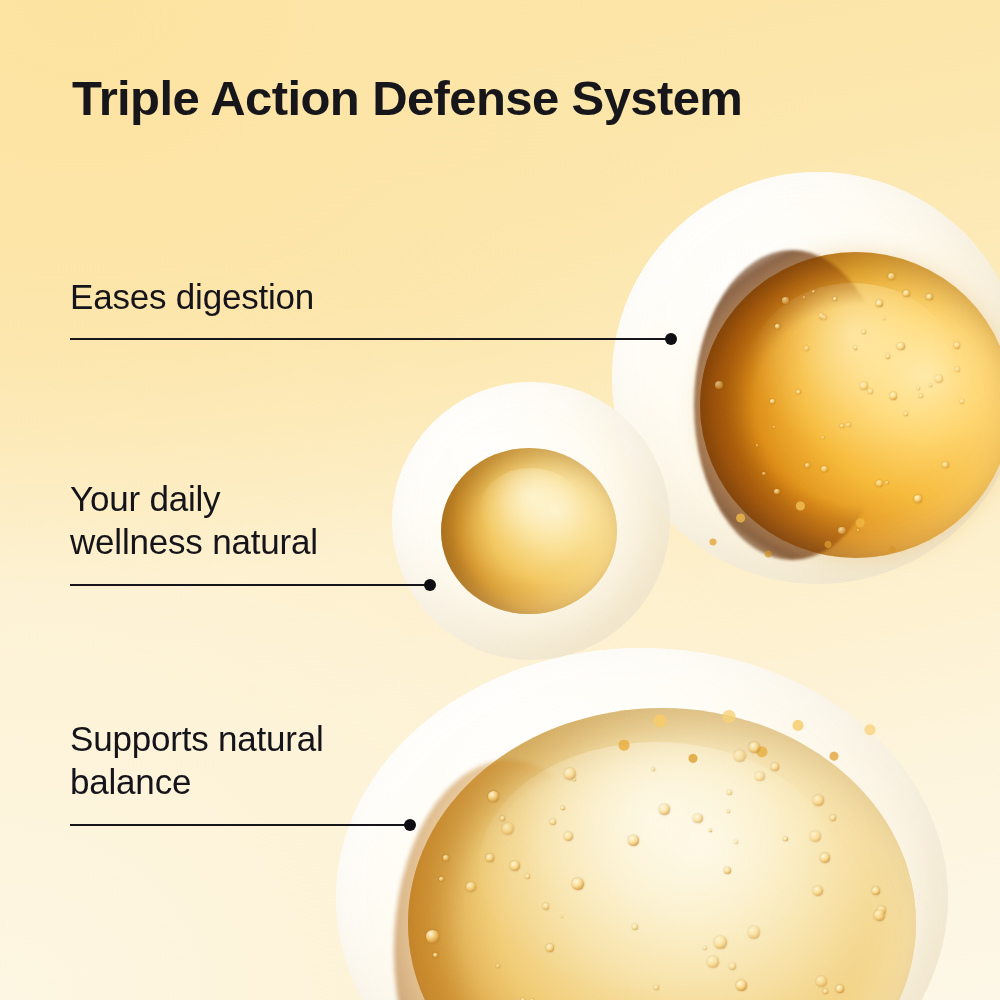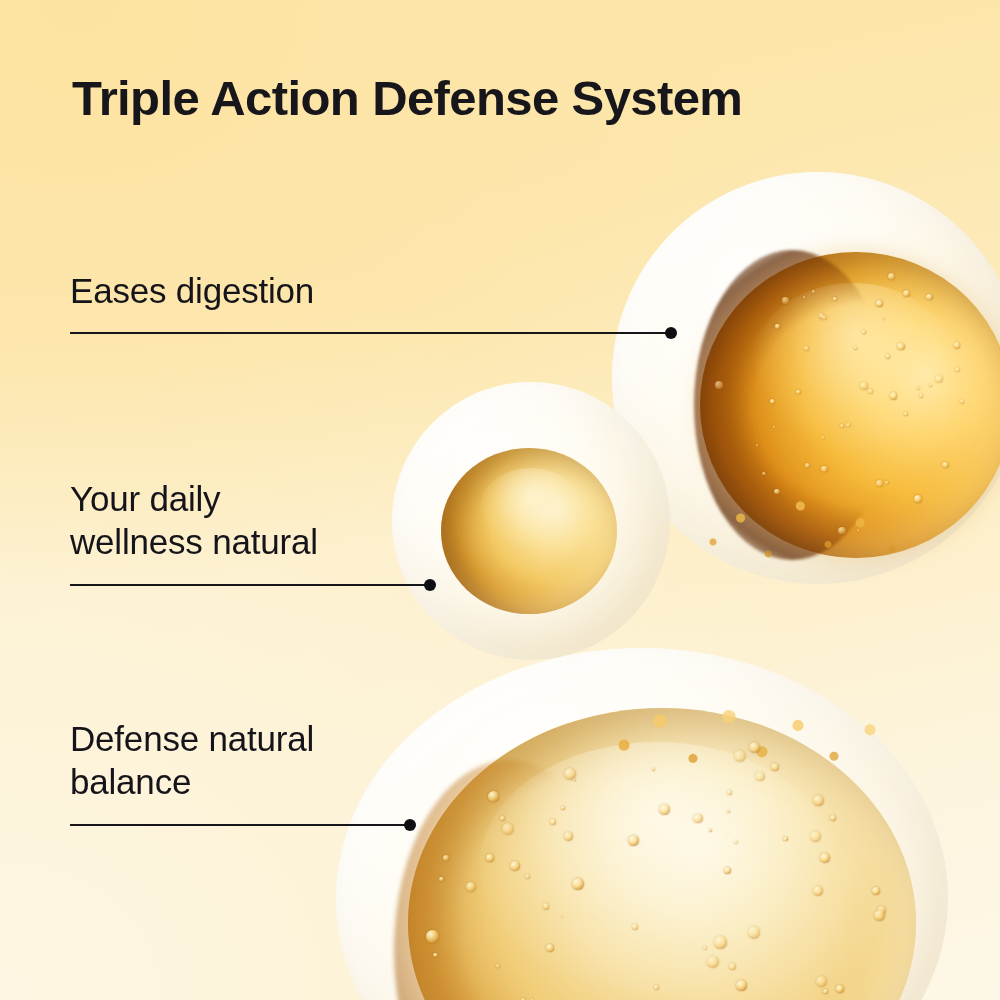--- a/index.html
+++ b/index.html
@@ -157,21 +157,21 @@
   .connector { position:absolute; height:14px; }
   .connector .rule {
     position:absolute; left:0; top:6px; height:1.6px;
     background:#16151a; width:100%;
   }
   .connector .dot {
     position:absolute; top:1px; right:-3px;
     width:12px; height:12px; border-radius:50%; background:#0f0e12;
   }
 
-  #feature-1 { top:270px; }
+  #feature-1 { top:276px; }
   #feature-1 .connector { left:0; top:56px; width:604px; }
 
   #feature-2 { top:478px; }
   #feature-2 .connector { left:0; top:100px; width:363px; }
 
   #feature-3 { top:718px; }
   #feature-3 .connector { left:0; top:100px; width:343px; }
 </style>
 </head>
 <body>
@@ -314,21 +314,21 @@
   <div class="feature" id="feature-2">
     <div class="feature-text">Your daily
 wellness natural</div>
     <div class="connector">
       <span class="rule"></span>
       <span class="dot"></span>
     </div>
   </div>
 
   <div class="feature" id="feature-3">
-    <div class="feature-text">Defense natural
+    <div class="feature-text">Supports natural
 balance</div>
     <div class="connector">
       <span class="rule"></span>
       <span class="dot"></span>
     </div>
   </div>
 
 </div>
 
 </body></html>

